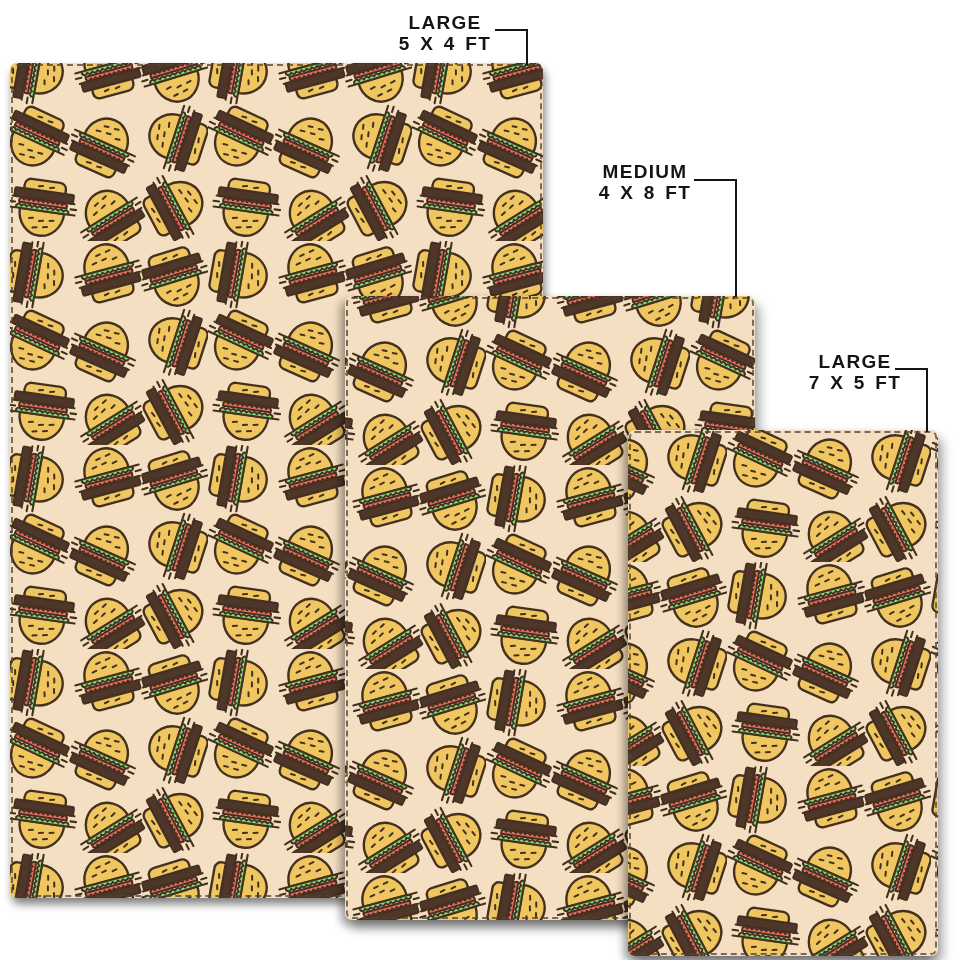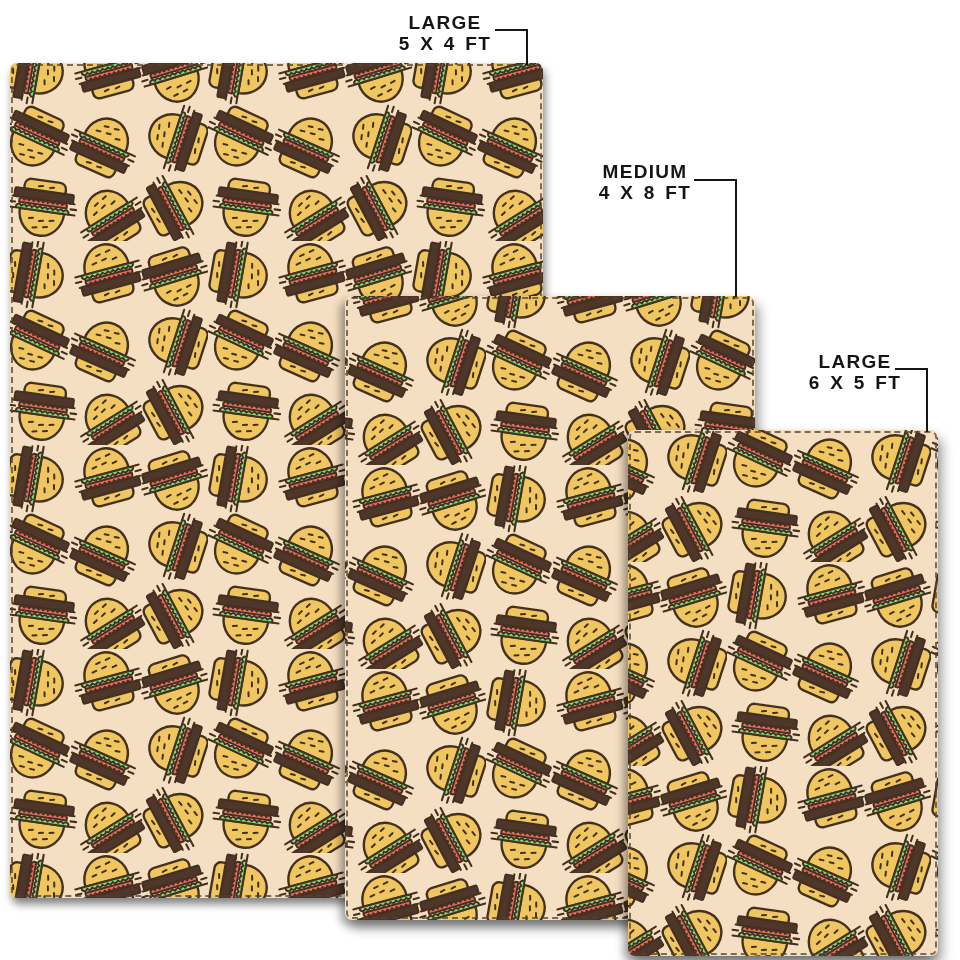--- a/index.html
+++ b/index.html
@@ -167,18 +167,18 @@
 
   <div class="size-label label-medium">
     <span>MEDIUM</span>
     <span>4 X 8 FT</span>
   </div>
   <div class="callout-h callout-medium-h"></div>
   <div class="callout-v callout-medium-v"></div>
 
   <div class="size-label label-small">
     <span>LARGE</span>
-    <span>6 X 5 FT</span>
+    <span>7 X 5 FT</span>
   </div>
   <div class="callout-h callout-small-h"></div>
   <div class="callout-v callout-small-v"></div>
 
 </div>
 
 </body></html>

